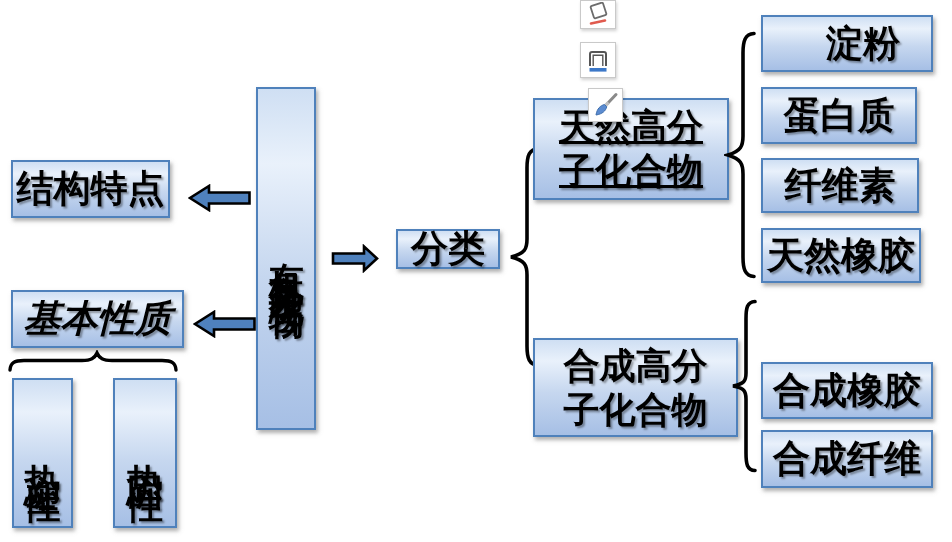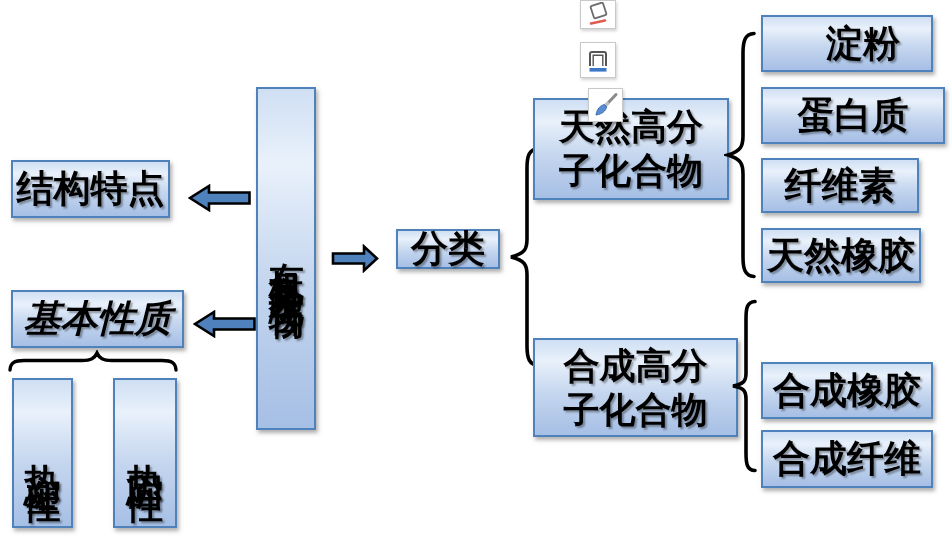--- a/index.html
+++ b/index.html
@@ -76,42 +76,42 @@
   </svg>
 
   <div class="nbox" style="left:396px;top:229px;width:104px;height:40px;">
     <span class="lbl fs38">分类</span>
   </div>
 
   <svg class="shape" style="left:505px;top:146px;" width="36" height="222" viewBox="0 0 36 222">
     <path d="M 34,2.5 C 24,3 22,10 22,22 L 22,93 C 22,103 20,107.5 6,111 C 20,114.5 22,119 22,129 L 22,200 C 22,212 24,219 34,219.5" fill="none" stroke="#000000" stroke-width="3.6" stroke-linecap="round"></path>
   </svg>
 
-  <div class="nbox" style="left:533px;top:98px;width:196px;height:102px;">
+  <div class="nbox" style="left:533px;top:98px;width:196px;height:102px;text-decoration:underline;">
     <span class="lbl fs36">天然高分
 子化合物</span>
   </div>
 
   <div class="nbox" style="left:533px;top:338px;width:205px;height:99px;">
     <span class="lbl fs36">合成高分
 子化合物</span>
   </div>
 
   <svg class="shape" style="left:724px;top:31px;" width="32" height="248" viewBox="0 0 32 248">
     <path d="M 30,2.5 C 21,3 19,10 19,22 L 19,105 C 19,115 17,120 4,124 C 17,128 19,133 19,143 L 19,226 C 19,238 21,245 30,245.5" fill="none" stroke="#000000" stroke-width="3.6" stroke-linecap="round"></path>
   </svg>
 
   <svg class="shape" style="left:730px;top:299px;" width="27" height="174" viewBox="0 0 27 174">
     <path d="M 25,2.5 C 17,3 16,9 16,20 L 16,74 C 16,82 14,85 3,87 C 14,89 16,92 16,100 L 16,154 C 16,165 17,171 25,171.5" fill="none" stroke="#000000" stroke-width="3.6" stroke-linecap="round"></path>
   </svg>
 
   <div class="nbox" style="left:761px;top:15px;width:172px;height:57px;padding-left:32px;">
     <span class="lbl fs38">淀粉</span>
   </div>
-  <div class="nbox" style="left:761px;top:87px;width:184px;height:57px;">
+  <div class="nbox" style="left:761px;top:87px;width:156px;height:57px;">
     <span class="lbl fs38">蛋白质</span>
   </div>
   <div class="nbox" style="left:761px;top:158px;width:158px;height:55px;">
     <span class="lbl fs38">纤维素</span>
   </div>
   <div class="nbox" style="left:761px;top:228px;width:160px;height:55px;">
     <span class="lbl fs38">天然橡胶</span>
   </div>
 
   <div class="nbox" style="left:761px;top:362px;width:172px;height:57px;">

